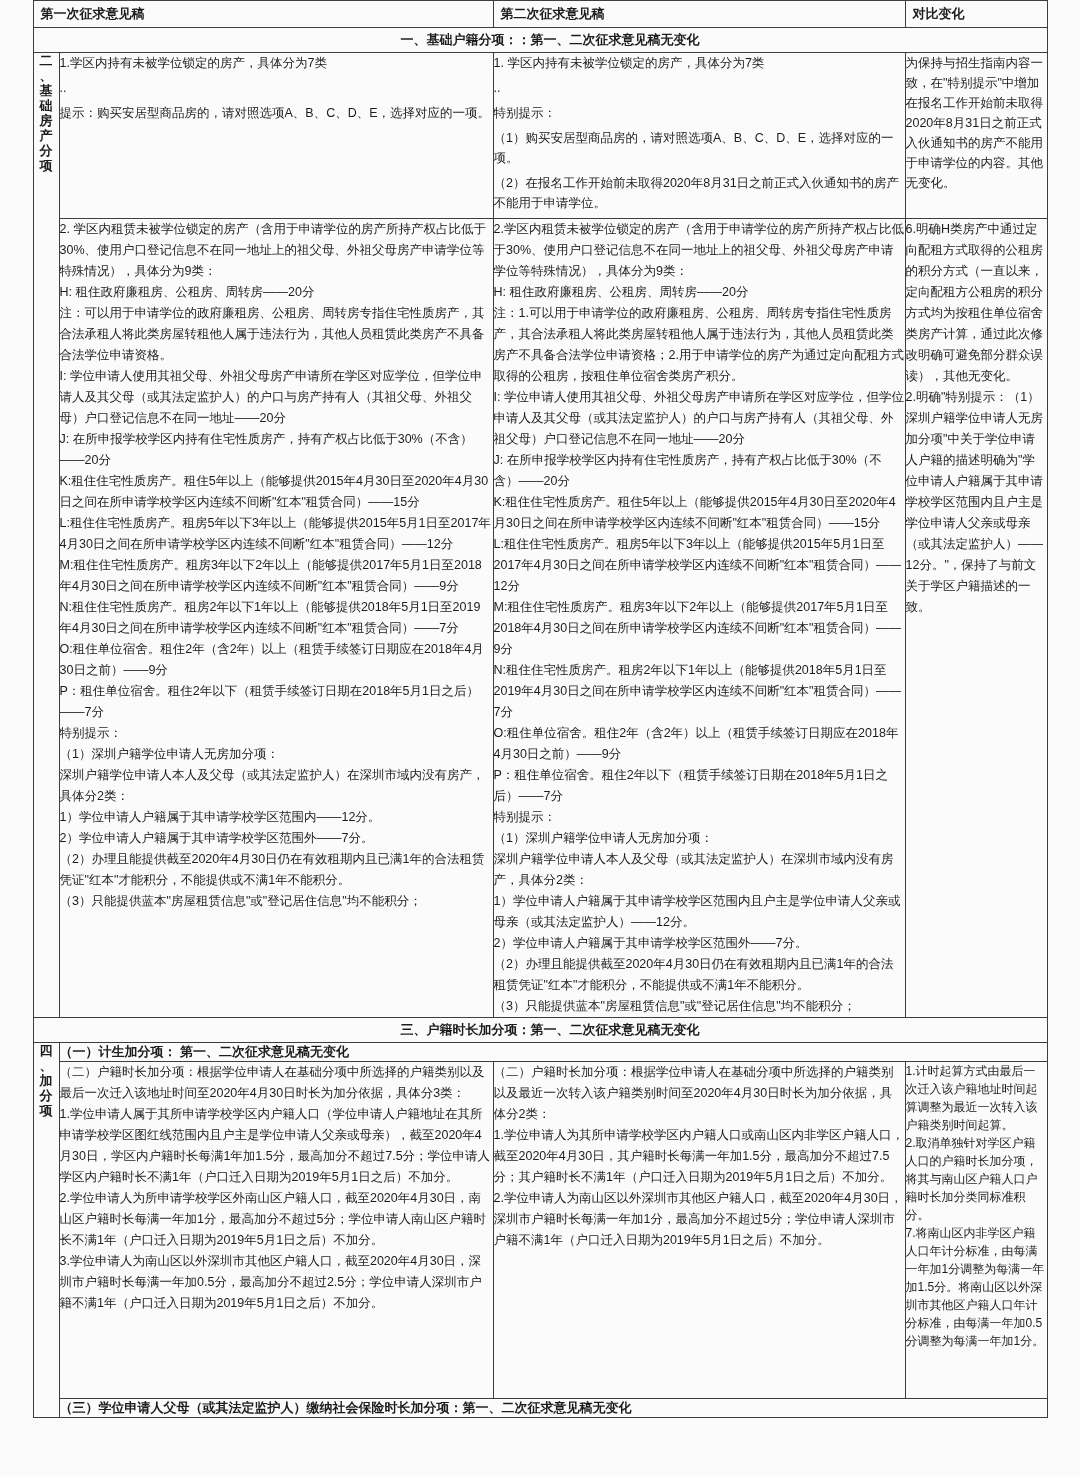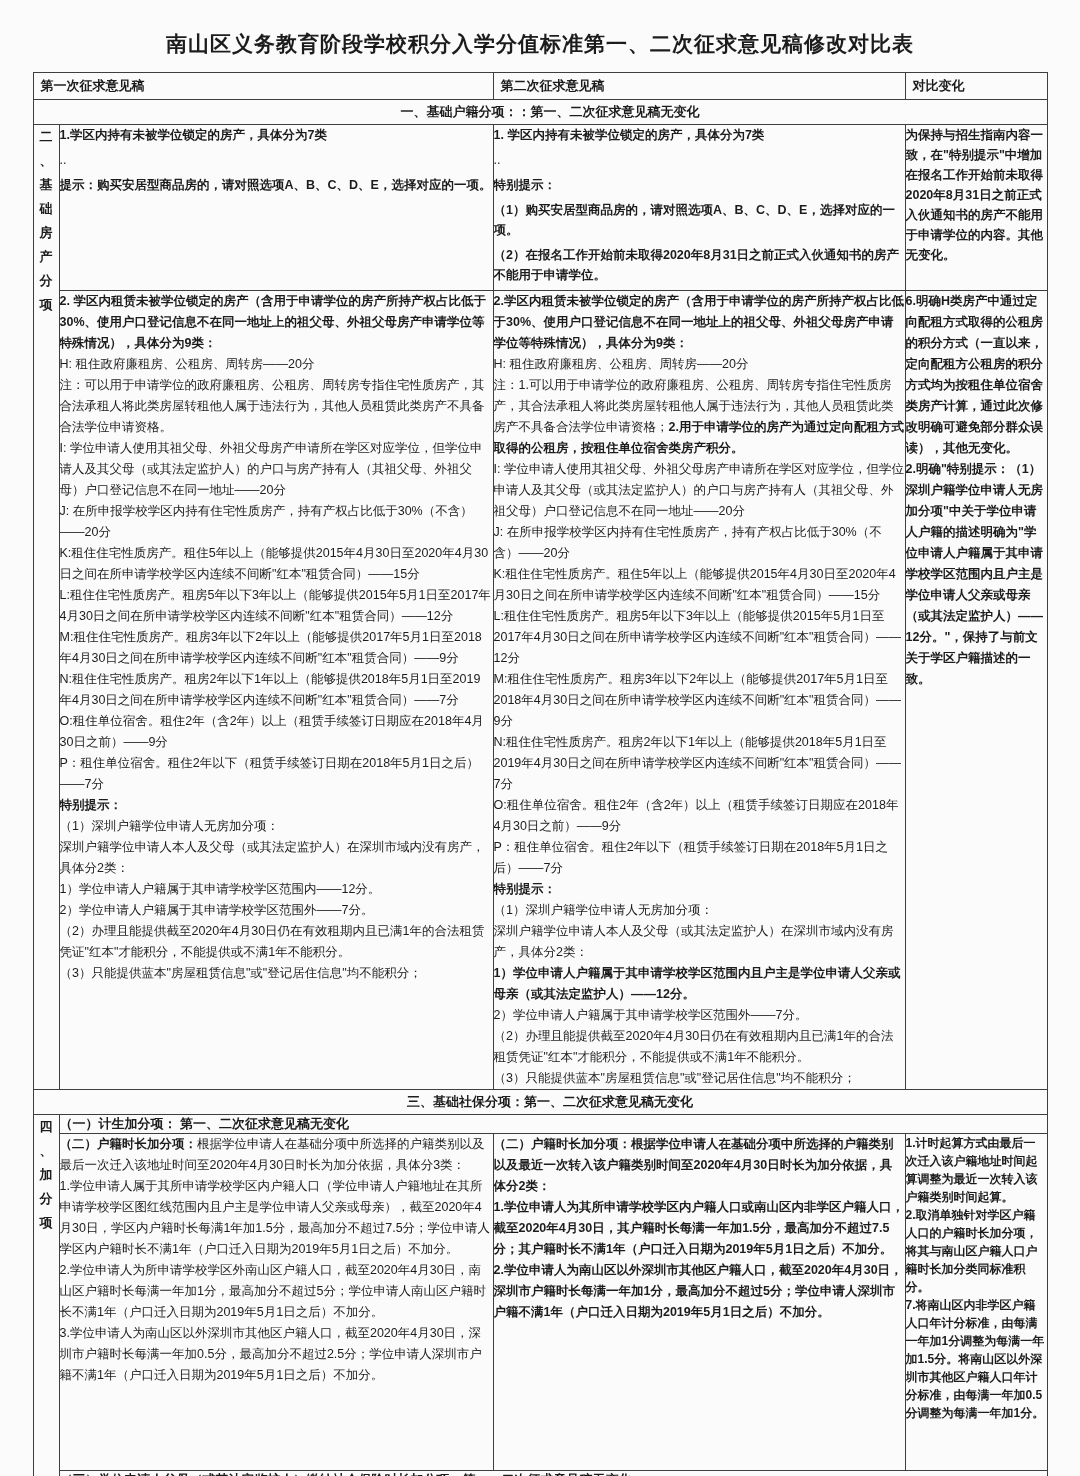--- a/index.html
+++ b/index.html
@@ -25,43 +25,42 @@
     margin-top:45px;
   }
   
   tr.hdr td{ font-weight:bold; font-size:13px; padding:4px 7px; height:16px; }
   
   tr.sect td{ font-weight:bold; font-size:13px; padding:3px 8px 3px 28px; height:15px;text-align:center; }
   td.subhead{ font-weight:bold; font-size:13px; padding:3px 8px 3px 14px; height:15px; }
   
   td.vert{
     vertical-align:middle; text-align:center;
-    font-weight:bold; font-size:13px; line-height:24px;
+    font-weight:bold; font-size:13px; line-height:15px;
     padding:2px 5px; word-break:break-all; line-break:anywhere;
   }
   
   td.cell{ font-size:12.5px; line-height:21px; padding:6px 9px; }
   td.vmid{ vertical-align:middle; }
   td.c3{ padding:5px 6px; }
   tr.row1 td.cell{ line-height:20px; }
   tr.row1 .para{ margin-bottom:5px; }
   tr.row1 td.c3 .para{ margin-bottom:0; }
   tr.row1 td{ height:140px; }
   tr.row2 td{ height:778px; }
   tr.row4 td{ height:336px; }
   tr.row4 td.c3{ font-size:12px; line-height:18px; }
   .para{ margin:0; }
-  .b{ font-weight:bold; }
+  .b{ font-weight:normal; }
 </style>
 </head>
 <body>
 
 <div class="page">
 
-  <div class="title">南山区义务教育阶段学校积分入学分值标准第一、二次征求意见稿修改对比表</div>
 
   <table class="cmp">
     <colgroup>
       <col style="width:26px">
       <col style="width:434px">
       <col style="width:412px">
       <col style="width:142px">
     </colgroup>
 
     <tbody>
@@ -135,21 +134,21 @@
             <div class="para"><span> （2）办理且能提供截至2020年4月30日仍在有效租期内且已满1年的合法租赁凭证"红本"才能积分，不能提供或不满1年不能积分。</span></div>
             <div class="para"><span> （3）只能提供蓝本"房屋租赁信息"或"登记居住信息"均不能积分；</span></div>
           </td>
       <td class="cell c3 vmid">
             <div class="para"><span class="b">6.明确H类房产中通过定向配租方式取得的公租房的积分方式（一直以来，定向配租方公租房的积分方式均为按租住单位宿舍类房产计算，通过此次修改明确可避免部分群众误读），其他无变化。</span></div>
             <div class="para"><span class="b">2.明确"特别提示：（1）深圳户籍学位申请人无房加分项"中关于学位申请人户籍的描述明确为"学位申请人户籍属于其申请学校学区范围内且户主是学位申请人父亲或母亲（或其法定监护人）——12分。"，保持了与前文关于学区户籍描述的一致。</span></div>
           </td>
     </tr>
 
     <tr class="sect">
-      <td colspan="4">三、基础社保分项：第一、二次征求意见稿无变化</td>
+      <td colspan="4">三、户籍时长加分项：第一、二次征求意见稿无变化</td>
     </tr>
 
     <tr>
       <td rowspan="3" class="vert">四、加分项</td>
       <td colspan="3" class="subhead">（一）计生加分项：  第一、二次征求意见稿无变化</td>
     </tr>
 
     <tr class="row4">
       <td class="cell">
             <div class="para"><span class="b">（二）户籍时长加分项：</span><span>根据学位申请人在基础分项中所选择的户籍类别以及最后一次迁入该地址时间至2020年4月30日时长为加分依据，具体分3类：</span></div>

